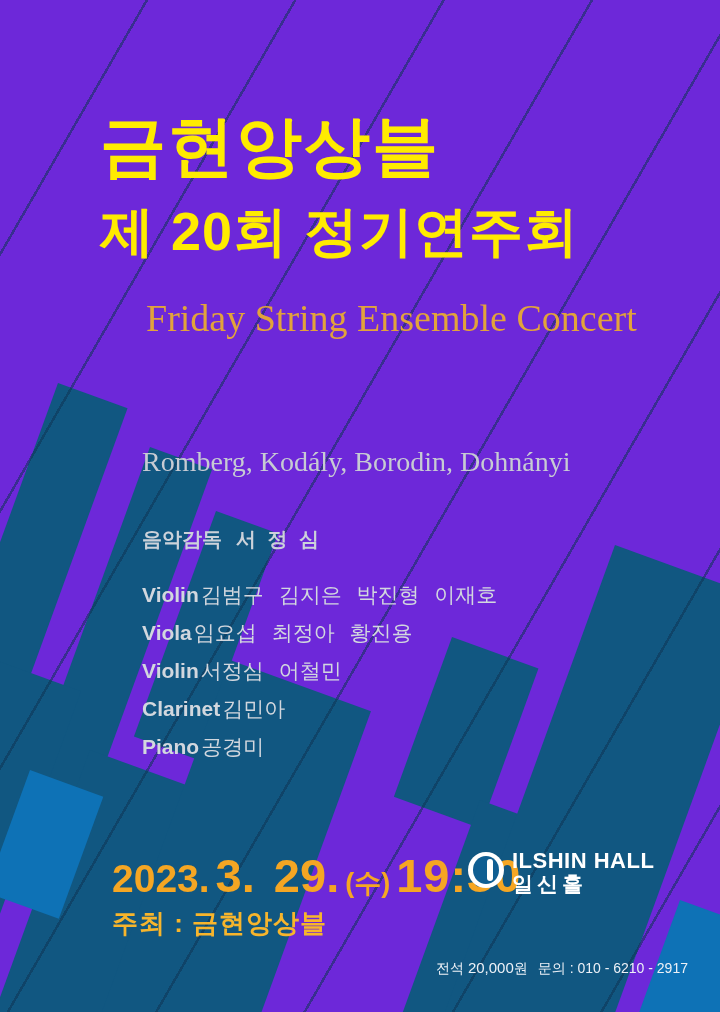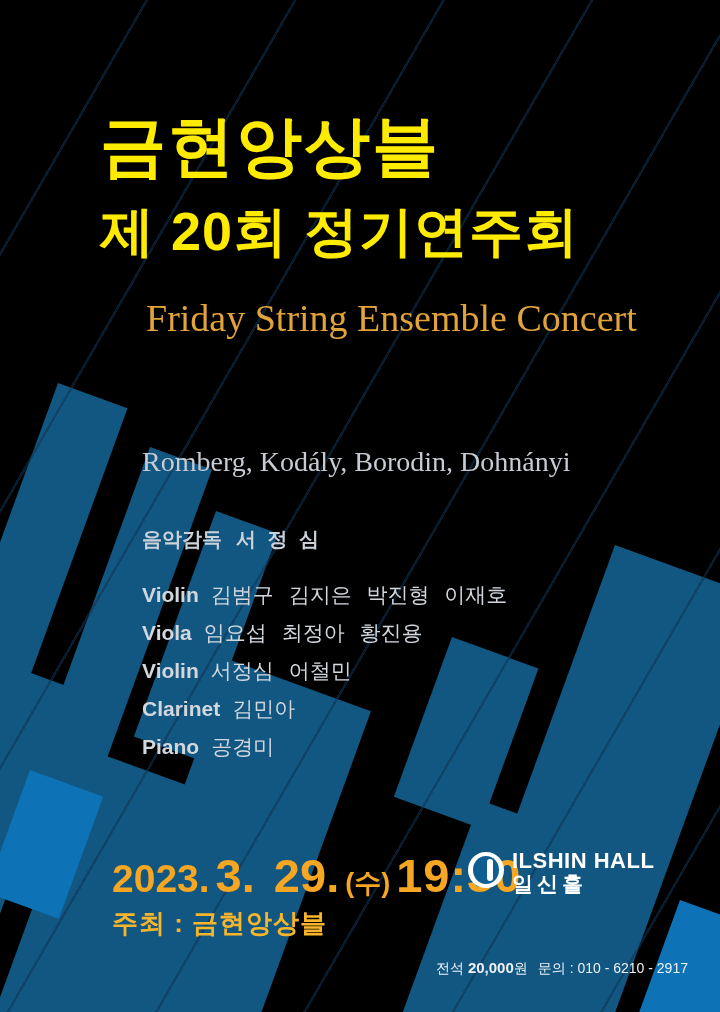--- a/index.html
+++ b/index.html
@@ -1,18 +1,18 @@
 <!DOCTYPE html>
 <html><head>
 <meta charset="utf-8">
 <style>
   html,body{margin:0;padding:0;background:#333;}
   #poster{
     position:relative;width:720px;height:1012px;overflow:hidden;
-    background:#000000;
+    background:#6d28d9;
     font-family:"Liberation Sans",sans-serif;
   }
   
   .key{position:absolute;transform:rotate(20deg);transform-origin:0 0;background:#115781;}
   .key.light{background:#0e72b6;}
   
   #strings{
     position:absolute;inset:0;pointer-events:none;
     background:repeating-linear-gradient(120deg,
       transparent 0px, transparent 126px,
@@ -21,36 +21,36 @@
   .txt{position:absolute;white-space:nowrap;}
   #title1{left:100px;top:102px;font-size:66px;font-weight:bold;color:#ffeb00;letter-spacing:2px;}
   #title2{left:100px;top:196px;font-size:54px;font-weight:bold;color:#ffeb00;letter-spacing:1px;}
   #subtitle{left:99px;top:296px;font-size:38px;color:#e2a33b;font-family:"Liberation Serif",serif;margin-left:47px;}
   #composers{left:142px;top:446px;font-size:28px;color:#c7cbd3;font-family:"Liberation Serif",serif;}
   #director{left:142px;top:526px;font-size:20px;color:#ccd2da;font-weight:bold;}
   #director .name{margin-left:14px;word-spacing:6px;}
   #roster{left:142px;top:576px;font-size:21px;color:#d2d7de;}
   .roster-row{height:38px;line-height:38px;}
   .roster-row .inst{font-weight:bold;}
-  .roster-row .names{margin-left:12px;word-spacing:9px;}
+  .roster-row .names{margin-left:2px;word-spacing:9px;}
   #dateline{left:112px;top:848px;display:flex;align-items:baseline;gap:6px;color:#f5a623;}
   #dateline .year{font-size:39px;font-weight:bold;}
   #dateline .day{font-size:47px;font-weight:bold;word-spacing:6px;}
   #dateline .wday{font-size:27px;font-weight:bold;}
   #dateline .time{font-size:47px;font-weight:bold;letter-spacing:1px;}
   #venue{left:468px;top:850px;display:flex;align-items:flex-start;gap:8px;color:#ffffff;}
   #venue-mark{position:relative;width:36px;height:36px;border-radius:50%;background:#ffffff;margin-top:2px;}
   #venue-mark .inner{position:absolute;left:5px;top:4px;width:26px;height:28px;border-radius:50%;background:#0f5e92;}
   #venue-mark .bar{position:absolute;left:19px;top:7px;width:6px;height:22px;border-radius:3px;background:#ffffff;}
   #venue .lines{display:flex;flex-direction:column;line-height:1.02;}
   #venue .en{font-size:22px;font-weight:bold;letter-spacing:0.5px;}
   #venue .kr{font-size:21px;font-weight:bold;letter-spacing:4px;margin-top:1px;}
   #host{left:112px;top:906px;font-size:26px;font-weight:bold;color:#f7b52c;letter-spacing:1px;}
   #info{left:436px;top:959px;font-size:14px;color:#edf1f7;}
-  #info .price{font-weight:bold;font-size:15px;}
+  #info .price{font-weight:normal;font-size:15px;}
   #info .contact{margin-left:10px;}
 </style>
 </head>
 <body>
 
 <div id="poster">
 
   <div class="key" style="left:58px;top:383px;width:74px;height:430px;"></div>
   <div class="key" style="left:150px;top:447px;width:66px;height:400px;"></div>
   <div class="key" style="left:216px;top:511px;width:66px;height:240px;"></div>

